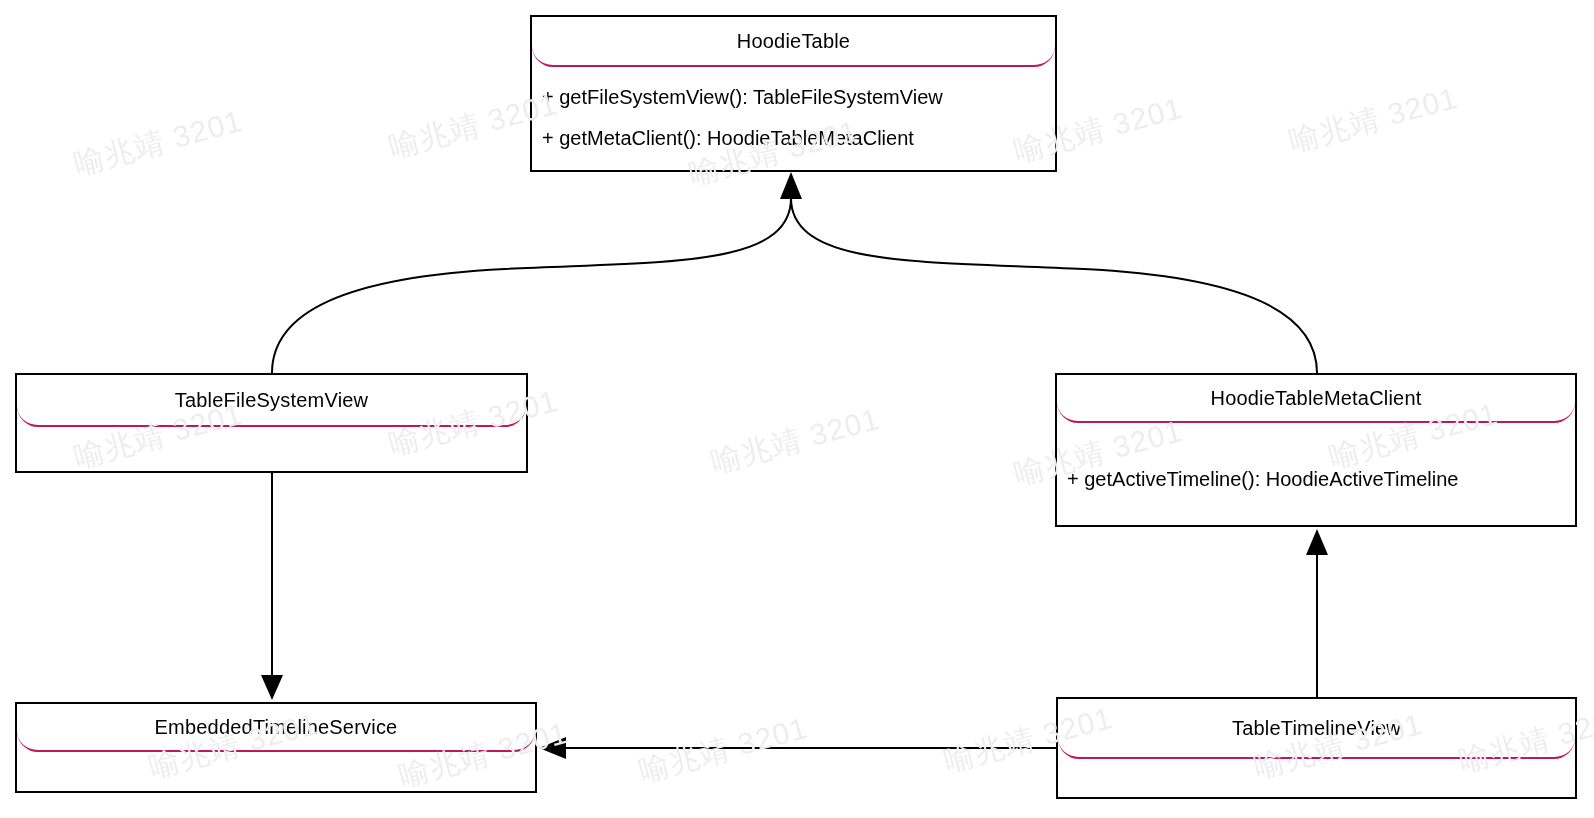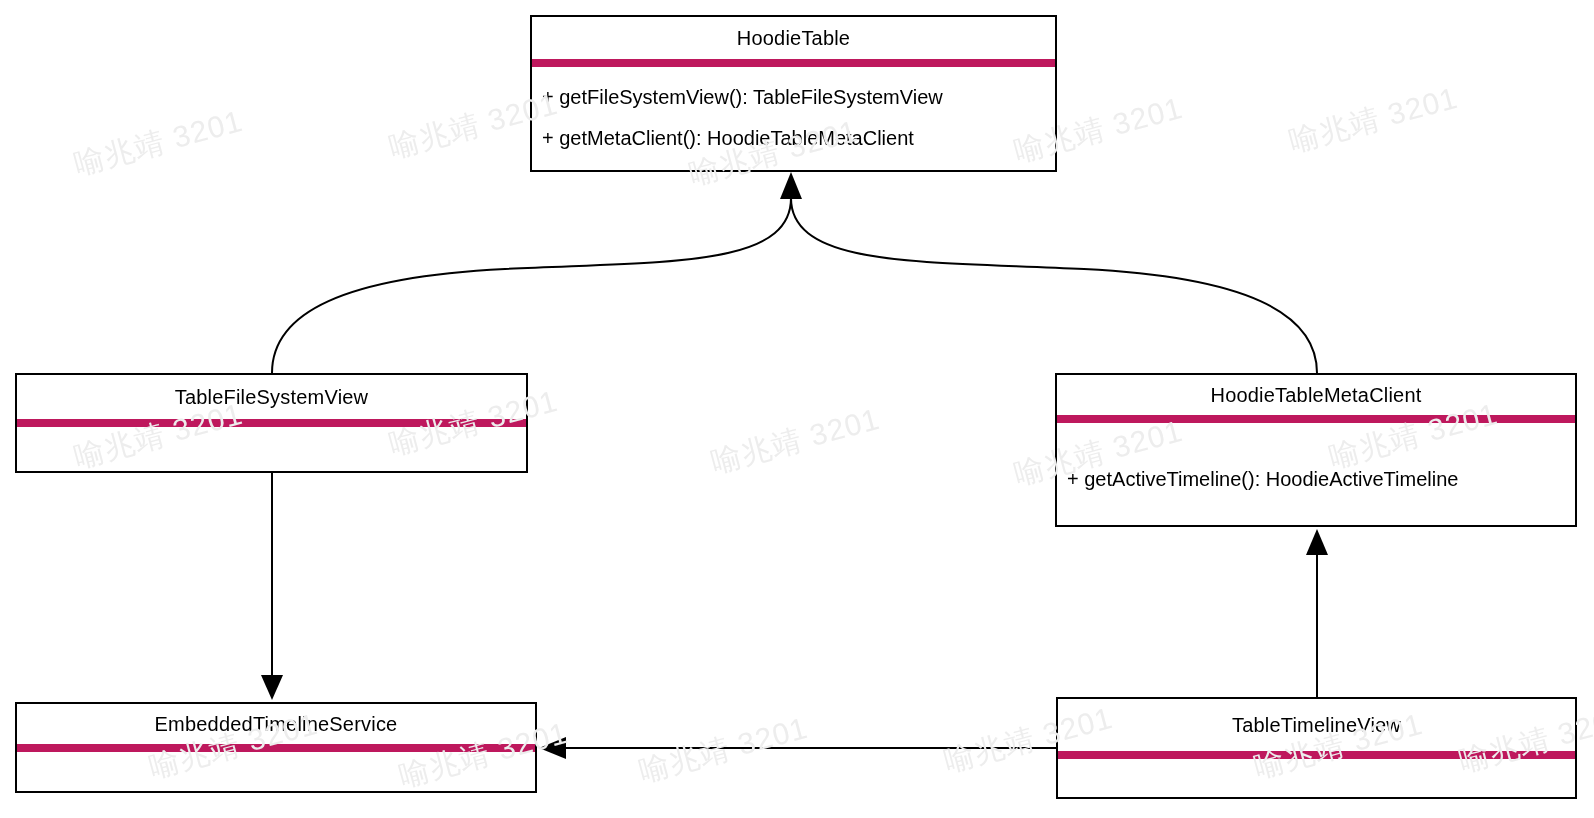--- a/index.html
+++ b/index.html
@@ -20,24 +20,25 @@
   }
   .uml-class {
     position: absolute;
     border: 2px solid #000000;
     background: transparent;
   }
   .uml-class .title {
     display: flex;
     align-items: center;
     justify-content: center;
-    border-bottom: 8px solid #be185d;
+    border-bottom: 2px solid #be185d;
     font-size: 20px;
     letter-spacing: 0.2px;
     white-space: nowrap;
+    border-radius: 21px;
   }
   .uml-class .body {
     display: flex;
     flex-direction: column;
     justify-content: space-evenly;
     padding: 0 10px;
   }
   .method-line {
     font-size: 20px;
     white-space: nowrap;

